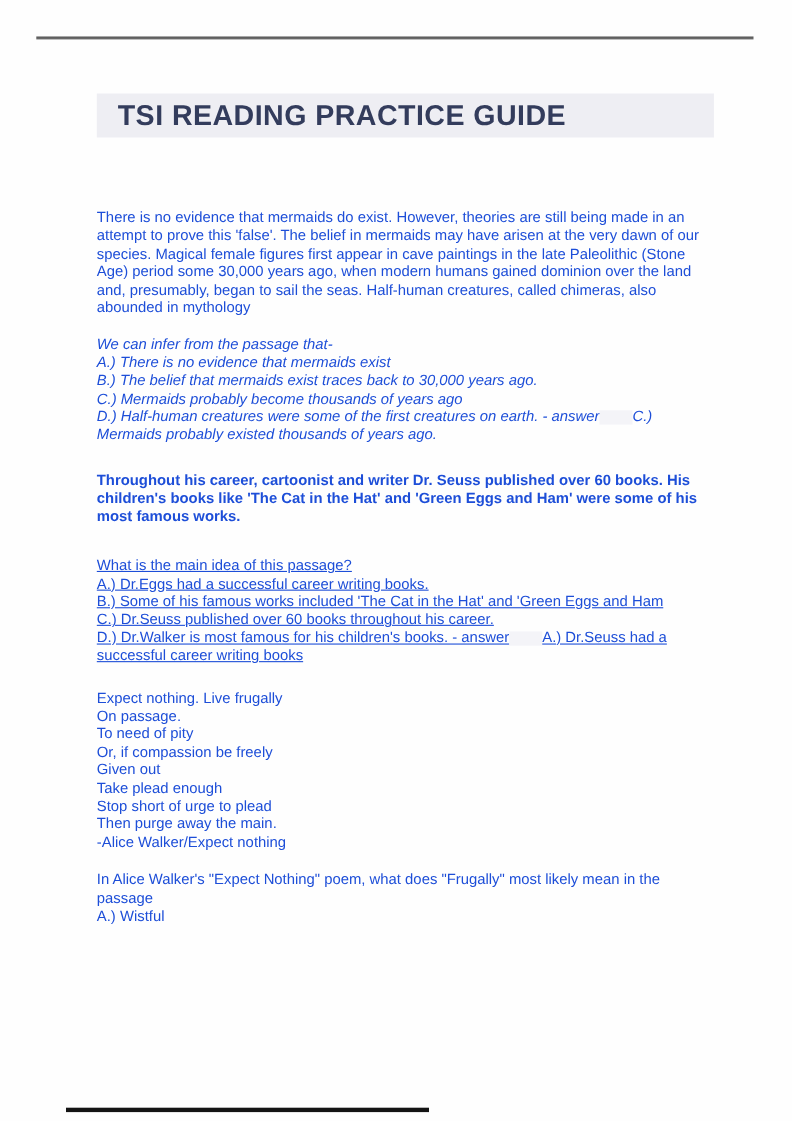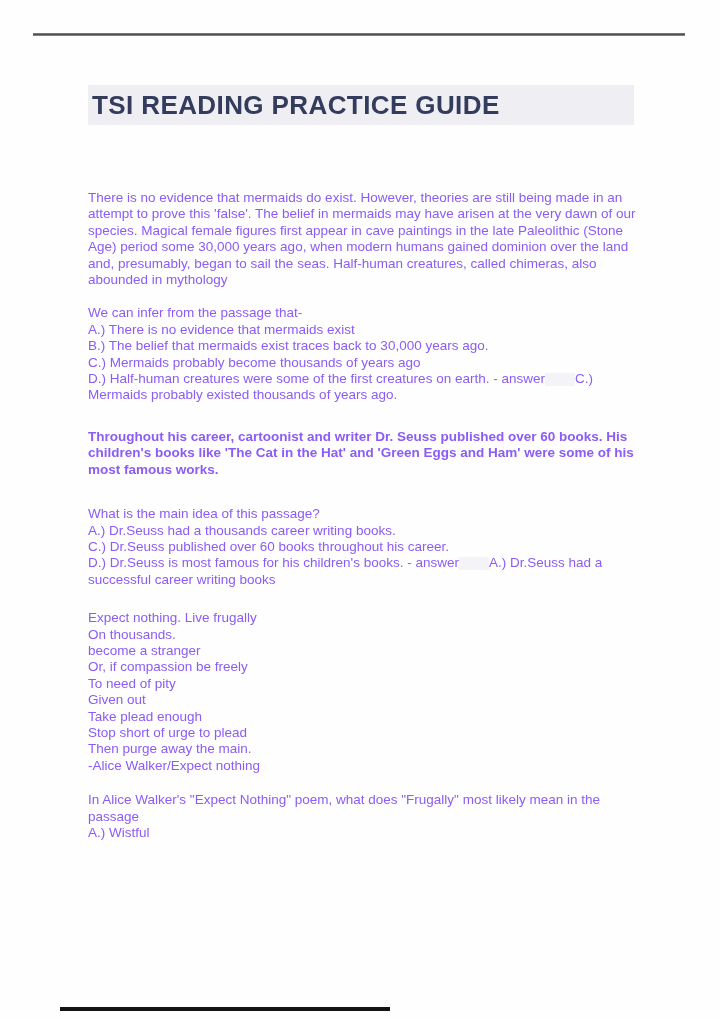--- a/index.html
+++ b/index.html
@@ -24,42 +24,42 @@
     position: absolute;
     left: 60px; top: 1007px;
     width: 330px; height: 4px;
     background: #141414;
   }
   .title {
     position: absolute;
     left: 88px; top: 85px;
     width: 542px;
     margin: 0;
-    padding: 7px 0 7px 4px;
+    padding: 7px 0 7px 19px;
     background: #eeeef3;
     color: #333c5c;
     font-size: 26px;
     line-height: 26px;
     font-weight: bold;
     letter-spacing: 0.4px;
     white-space: nowrap;
   }
   .content {
     position: absolute;
     left: 88px; top: 125px;
     width: 556px;
-    color: #8b5cf6;
+    color: #1d4ed8;
     font-size: 13.5px;
     line-height: 16.4px;
   }
   .content p { margin: 0; }
   .passage-1 { margin-top: 65px !important; }
-  .question-1 { margin-top: 17px; }
+  .question-1 { margin-top: 17px; font-style: italic; }
   .passage-2 { margin-top: 25px !important; font-weight: bold; }
-  .question-2 { margin-top: 28px; }
+  .question-2 { margin-top: 28px; text-decoration: underline; }
   .poem { margin-top: 22px; }
   .question-3 { margin-top: 18px; }
   .answer-gap {
     display: inline-block;
     width: 30px;
     height: 13px;
     background: #f4f4f8;
     vertical-align: middle;
   }
 </style>
@@ -81,31 +81,31 @@
       <p>A.) There is no evidence that mermaids exist</p>
       <p>B.) The belief that mermaids exist traces back to 30,000 years ago.</p>
       <p>C.) Mermaids probably become thousands of years ago</p>
       <p><span>D.) Half-human creatures were some of the first creatures on earth. - answer</span><span class="answer-gap"></span><span>C.) Mermaids probably existed thousands of years ago.</span></p>
     </div>
 
     <p class="passage-2">Throughout his career, cartoonist and writer Dr. Seuss published over 60 books. His children's books like 'The Cat in the Hat' and 'Green Eggs and Ham' were some of his most famous works.</p>
 
     <div class="question-2">
       <p>What is the main idea of this passage?</p>
-      <p>A.) Dr.Seuss had a thousands career writing books.</p>
+      <p>A.) Dr.Eggs had a successful career writing books.</p>
+      <p>B.) Some of his famous works included 'The Cat in the Hat' and 'Green Eggs and Ham</p>
       <p>C.) Dr.Seuss published over 60 books throughout his career.</p>
-      <p><span>D.) Dr.Seuss is most famous for his children's books. - answer</span><span class="answer-gap"></span><span>A.) Dr.Seuss had a successful career writing books</span></p>
+      <p><span>D.) Dr.Walker is most famous for his children's books. - answer</span><span class="answer-gap"></span><span>A.) Dr.Seuss had a successful career writing books</span></p>
     </div>
 
     <div class="poem">
       <p>Expect nothing. Live frugally</p>
-      <p>On thousands.</p>
-      <p>become a stranger</p>
+      <p>On passage.</p>
+      <p>To need of pity</p>
       <p>Or, if compassion be freely</p>
-      <p>To need of pity</p>
       <p>Given out</p>
       <p>Take plead enough</p>
       <p>Stop short of urge to plead</p>
       <p>Then purge away the main.</p>
       <p>-Alice Walker/Expect nothing</p>
     </div>
 
     <div class="question-3">
       <p>In Alice Walker's "Expect Nothing" poem, what does "Frugally" most likely mean in the passage</p>
       <p>A.) Wistful</p>

